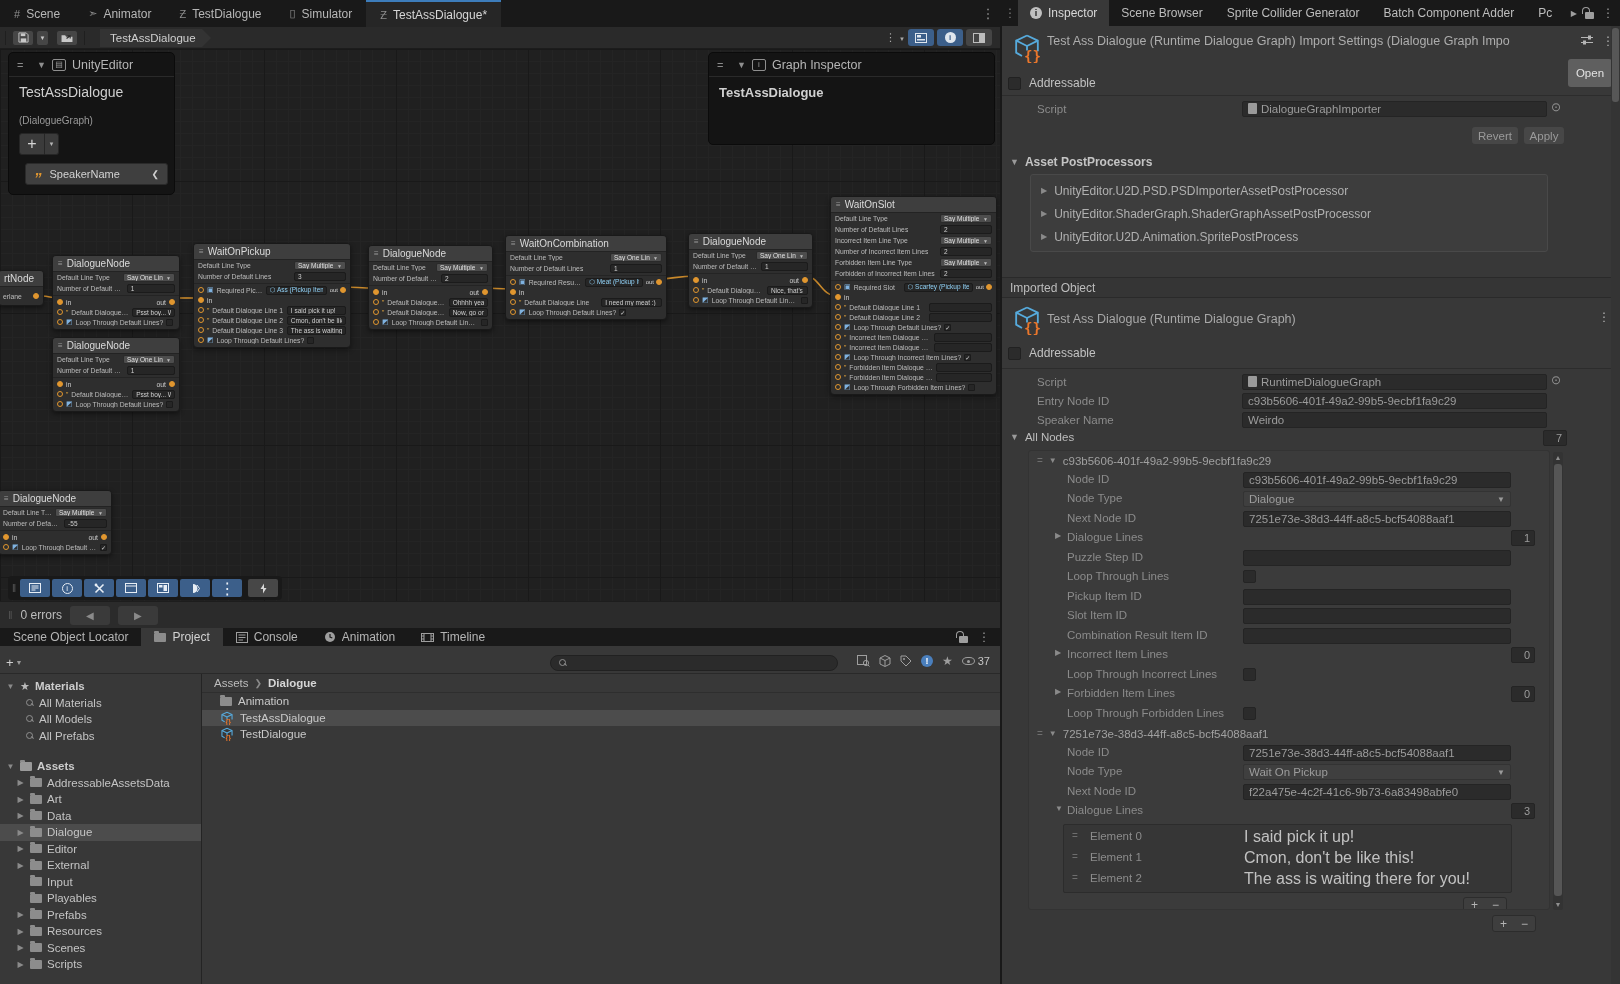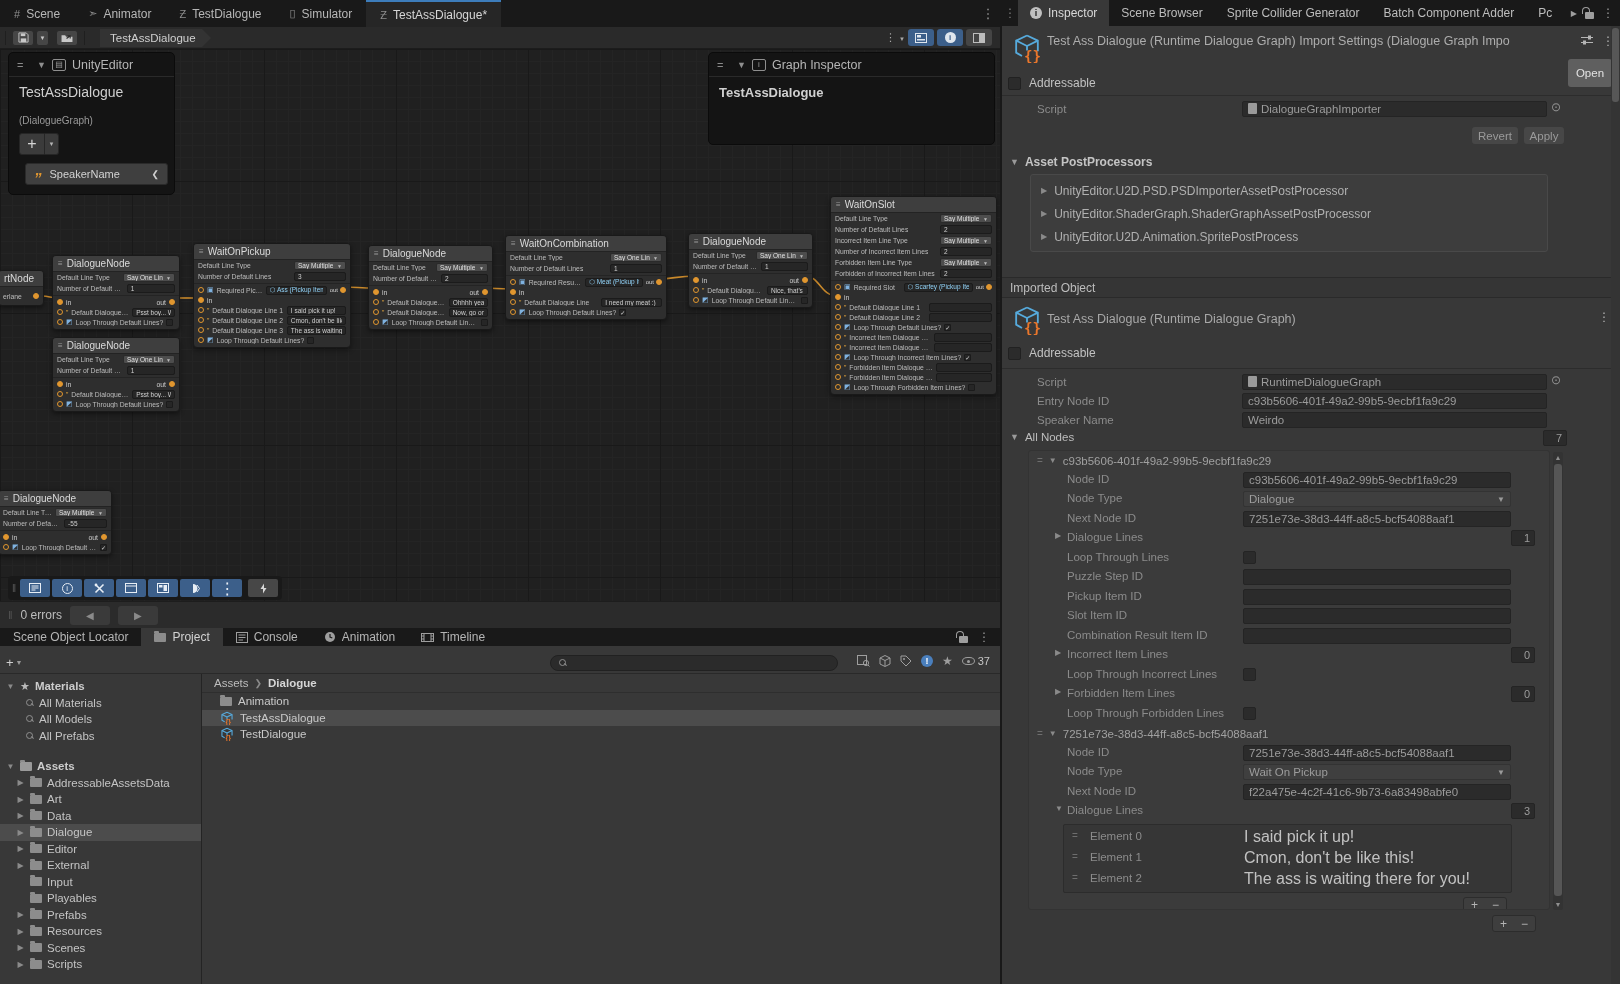--- a/index.html
+++ b/index.html
@@ -1160,28 +1160,28 @@
           <span class="lfield">
             <span>7251e73e-38d3-44ff-a8c5-bcf54088aaf1</span>
           </span>
         </div>
         <div class="lrow">
           <span class="lfold">▶</span>
           <span class="llbl" style="left: 38px;">Dialogue Lines</span>
           <span class="lcount">1</span>
         </div>
         <div class="lrow">
-          <span class="llbl">Loop Through Lines</span>
-          <span class="lcheck"></span>
-        </div>
-        <div class="lrow">
           <span class="llbl">Puzzle Step ID</span>
           <span class="lfield">
             <span></span>
           </span>
+        </div>
+        <div class="lrow">
+          <span class="llbl">Loop Through Lines</span>
+          <span class="lcheck"></span>
         </div>
         <div class="lrow">
           <span class="llbl">Pickup Item ID</span>
           <span class="lfield">
             <span></span>
           </span>
         </div>
         <div class="lrow">
           <span class="llbl">Slot Item ID</span>
           <span class="lfield">

